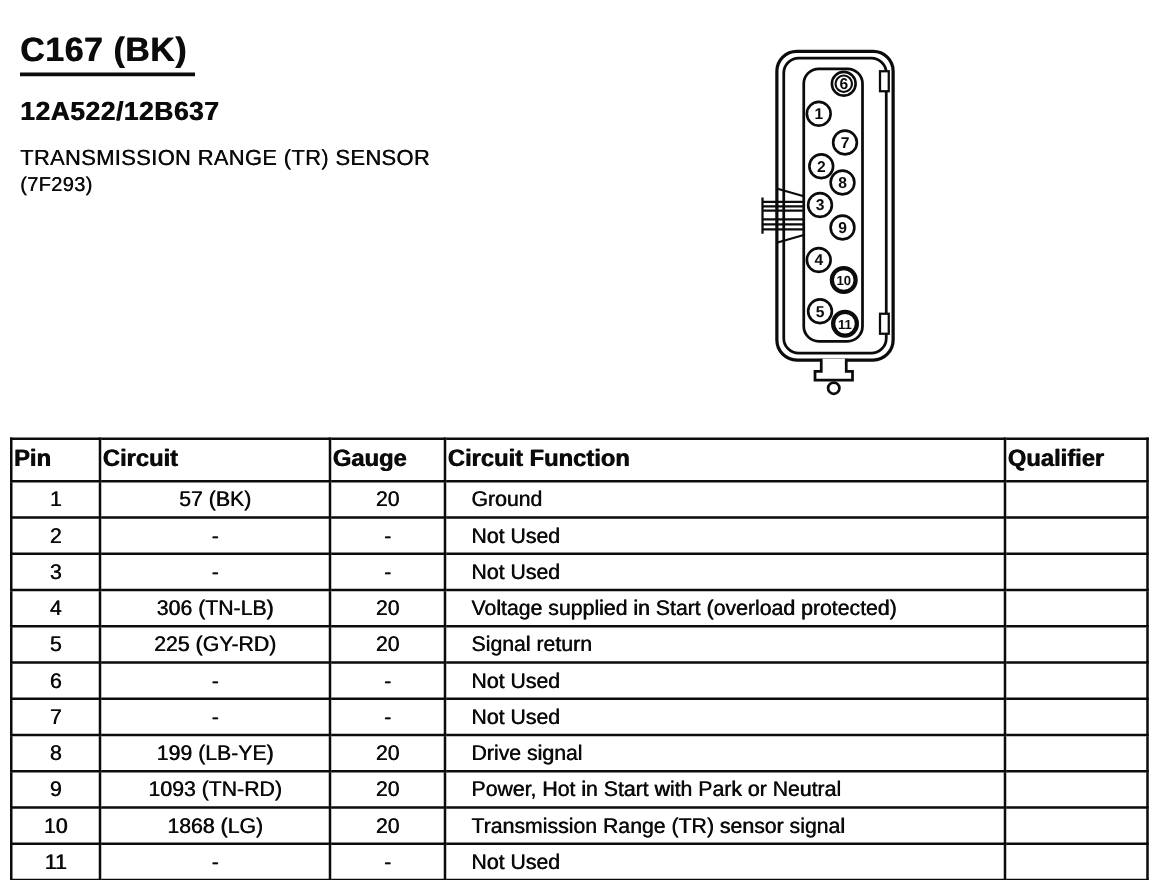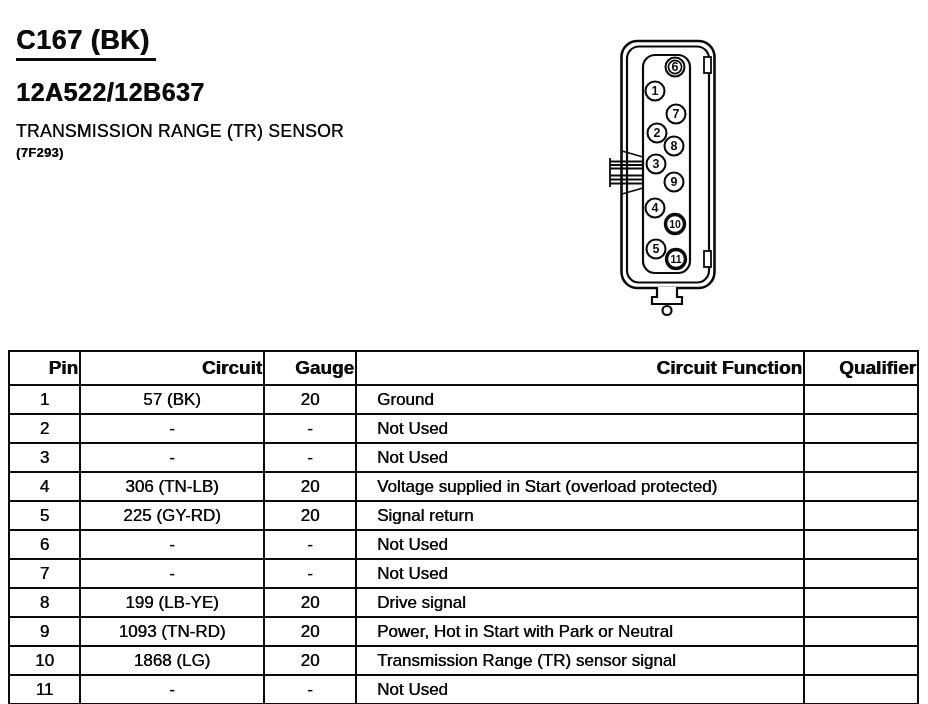--- a/index.html
+++ b/index.html
@@ -18,54 +18,53 @@
   .hdr { position: absolute; left: 16px; top: 25px; width: 560px; }
   .connector-id {
     font-size: 27px; font-weight: bold; letter-spacing: 0.5px;
     display: inline-block;
     border-bottom: 3px solid #0b0b0b;
     padding: 0 6px 2px 0;
     text-shadow: 0.6px 0 0 #0b0b0b;
   }
   .part-number {
     margin-top: 17px;
-    font-size: 25px; font-weight: bold; letter-spacing: 0.5px;
+    font-size: 21px; font-weight: bold; letter-spacing: 0.5px;
     text-shadow: 0.6px 0 0 #0b0b0b;
   }
   .component-name {
     margin-top: 14px;
     font-size: 17.5px; letter-spacing: 0.3px;
     text-shadow: 0.35px 0 0 #0b0b0b;
   }
   .component-code {
     margin-top: 3px;
-    font-size: 13px; letter-spacing: 0.3px;
+    font-size: 16px; letter-spacing: 0.3px;
     text-shadow: 0.35px 0 0 #0b0b0b;
-    font-weight: bold;
   }
 
   
   .connector-wrap { position: absolute; left: 600px; top: 20px; width: 135px; height: 300px; }
 
   
   table.pinout {
     position: absolute; left: 8px; top: 350px;
     width: 909px;
     border-collapse: collapse;
     table-layout: fixed;
     background: #fff;
   }
   table.pinout th, table.pinout td {
     border: 2.6px solid #0b0b0b;
     overflow: hidden; white-space: nowrap;
   }
   table.pinout th {
     height: 30px;
     font-size: 19px; font-weight: bold;
-    text-align: right;
+    text-align: left;
     text-shadow: 0.6px 0 0 #0b0b0b;
   }
   table.pinout td {
     height: 25px;
     font-size: 17px;
     text-align: center;
     text-shadow: 0.45px 0 0 #0b0b0b;
   }
   table.pinout td.col-3 { text-align: left; padding-left: 20px; }
 </style>

